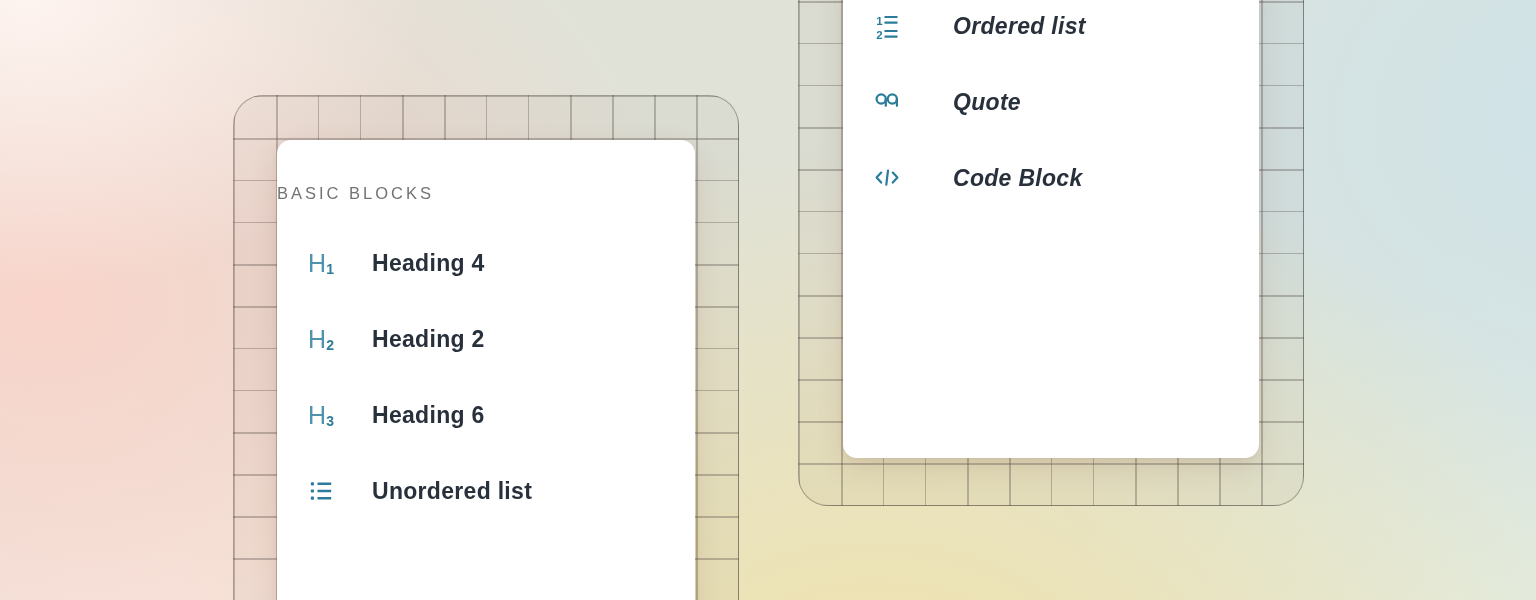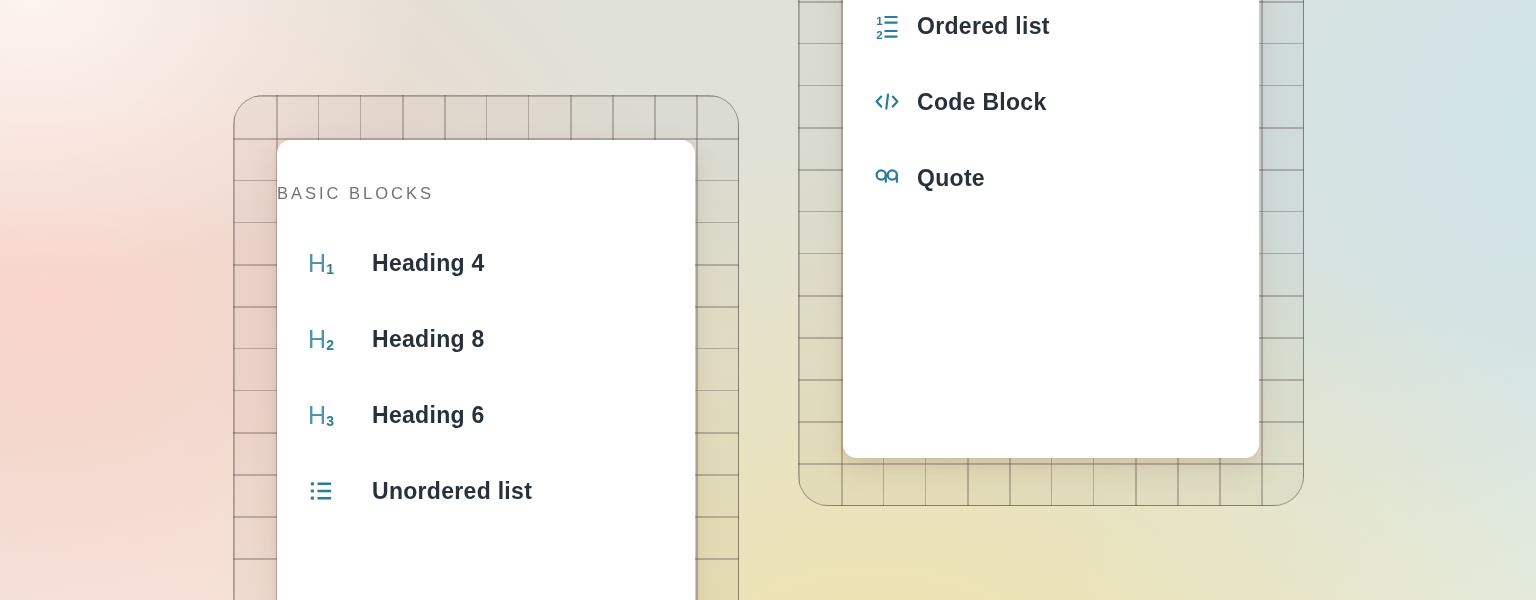--- a/index.html
+++ b/index.html
@@ -53,21 +53,21 @@
 
   .item {
     height: 76px;
     display: flex; align-items: center;
     padding-left: 30px;
     cursor: pointer;
   }
   .item .icon { width: 28px; height: 28px; flex: 0 0 28px; display: flex; align-items: center; justify-content: center; }
   .item .icon svg { display: block; }
   .left-card  .item .label { margin-left: 37px; }
-  .right-card .item .label { margin-left: 16px; }
+  .right-card .item .label { margin-left: 52px; font-style: italic; }
   .item .label {
     font-size: 23px; font-weight: 700;
     letter-spacing: 0.3px;
     color: #27303b;
   }
 
   
   .h-icon { color: #4f92ac; }
   .h-letter { font-size: 25px; font-weight: 400; line-height: 1; }
   .h-sub   { font-size: 14px; font-weight: 700; line-height: 1; color: #2f7d9c; transform: translateY(6px); }
@@ -95,21 +95,21 @@
           <span class="h-sub">1</span>
         </span>
         <span class="label">Heading 4</span>
       </div>
 
       <div class="item">
         <span class="icon h-icon">
           <span class="h-letter">H</span>
           <span class="h-sub">2</span>
         </span>
-        <span class="label">Heading 8</span>
+        <span class="label">Heading 2</span>
       </div>
 
       <div class="item">
         <span class="icon h-icon">
           <span class="h-letter">H</span>
           <span class="h-sub">3</span>
         </span>
         <span class="label">Heading 6</span>
       </div>
 
@@ -141,34 +141,34 @@
         </span>
         <span class="label">Ordered list</span>
       </div>
 
 
 
 
       <div class="item">
         <span class="icon">
           <svg width="28" height="28" viewBox="0 0 28 28">
-            <path class="ico-stroke" stroke-width="2.2" stroke-linecap="round" stroke-linejoin="round" d="M8.2 8.6 L3.6 13.6 L8.2 18.6 M19.8 8.6 L24.4 13.6 L19.8 18.6 M15 6.6 L13.3 20.6"></path>
-          </svg>
-        </span>
-        <span class="label">Code Block</span>
-      </div>
-
-      <div class="item">
-        <span class="icon">
-          <svg width="28" height="28" viewBox="0 0 28 28">
             <circle class="ico-stroke" stroke-width="2.2" cx="8.2" cy="11" r="4.6"></circle>
             <path class="ico-stroke" stroke-width="2.2" stroke-linecap="round" d="M12.8 11 V17.8"></path>
             <circle class="ico-stroke" stroke-width="2.2" cx="19.3" cy="11" r="4.6"></circle>
             <path class="ico-stroke" stroke-width="2.2" stroke-linecap="round" d="M23.9 11 V17.8"></path>
           </svg>
         </span>
         <span class="label">Quote</span>
       </div>
 
+      <div class="item">
+        <span class="icon">
+          <svg width="28" height="28" viewBox="0 0 28 28">
+            <path class="ico-stroke" stroke-width="2.2" stroke-linecap="round" stroke-linejoin="round" d="M8.2 8.6 L3.6 13.6 L8.2 18.6 M19.8 8.6 L24.4 13.6 L19.8 18.6 M15 6.6 L13.3 20.6"></path>
+          </svg>
+        </span>
+        <span class="label">Code Block</span>
+      </div>
+
     </div>
   </div>
 
 </div>
 
 </body></html>

